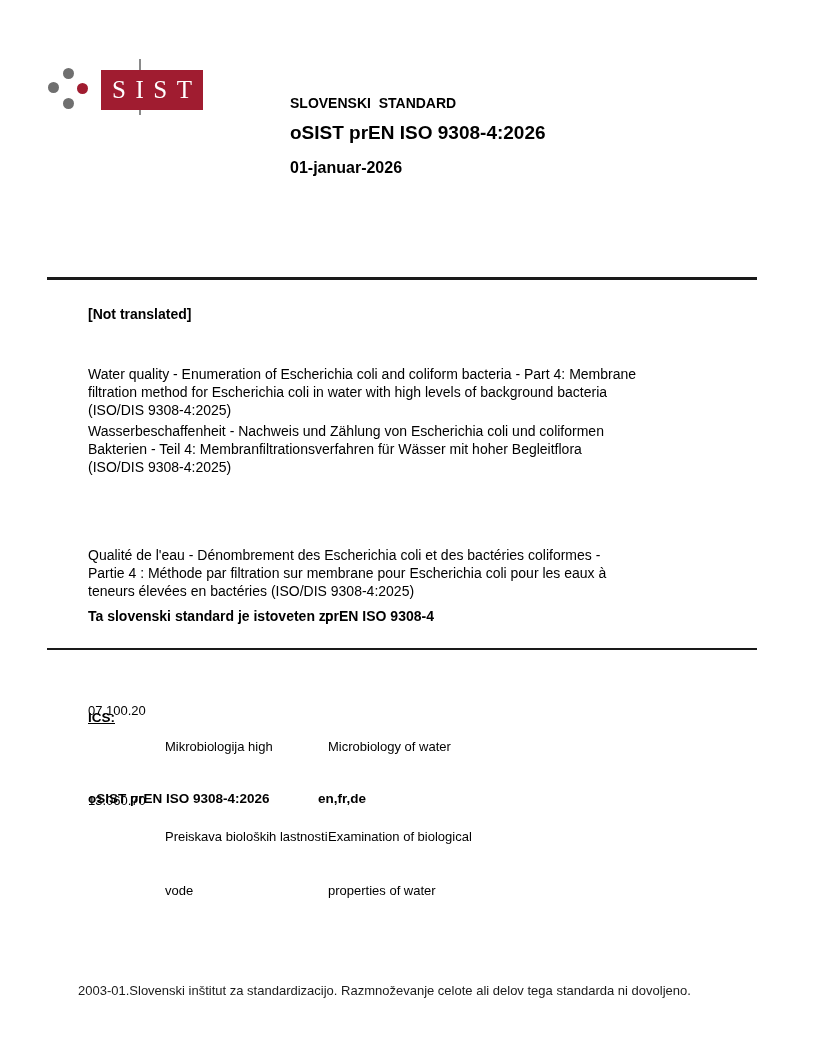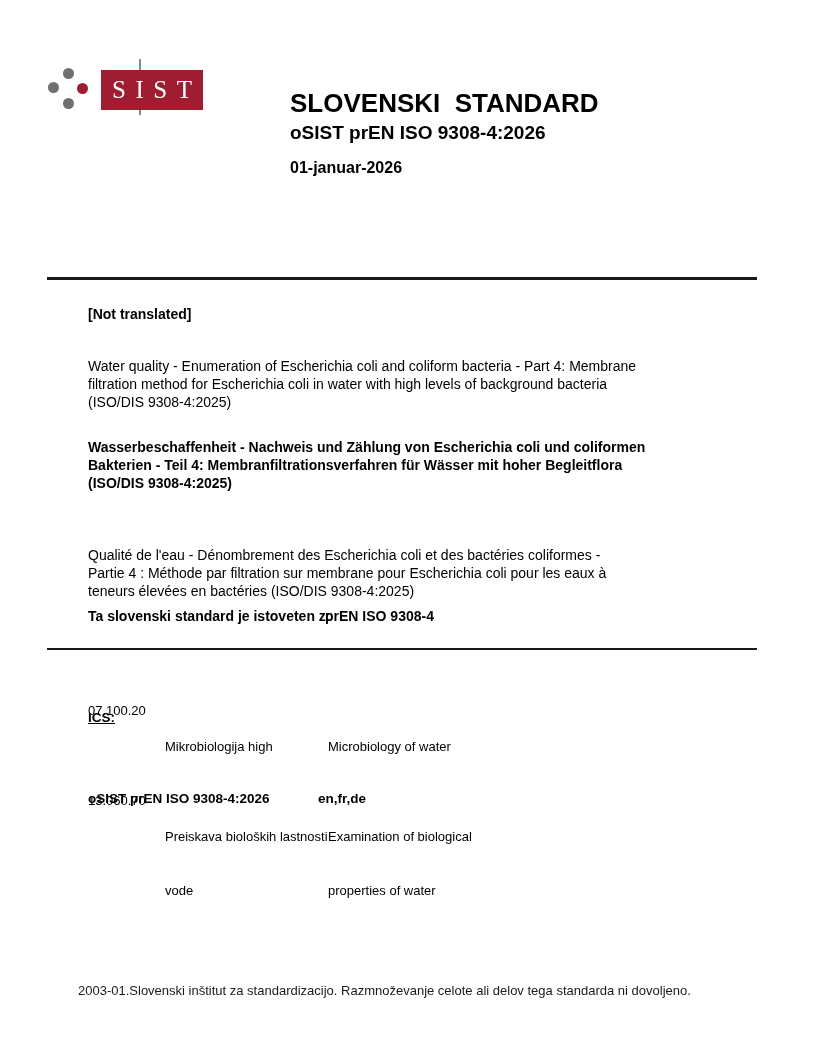--- a/index.html
+++ b/index.html
@@ -48,40 +48,40 @@
     font-family: "Liberation Serif", serif;
     font-size: 25px;
     color: #ffffff;
     letter-spacing: 0.38em;
     padding-left: 0.38em;
     box-sizing: border-box;
   }
 
   
   .hdr { position: absolute; left: 290px; white-space: pre; font-weight: bold; }
-  .hdr-type        { top: 92px;  font-size: 26px; line-height: 22px; }
+  .hdr-type        { top: 92px;  font-size: 14px; line-height: 22px; }
   .hdr-designation { top: 122px; font-size: 19px; line-height: 22px; }
   .hdr-date        { top: 158px; font-size: 16px; line-height: 20px; }
 
   
   .rule {
     position: absolute;
     left: 47px;
     width: 710px;
     background: #1a1a1a;
   }
   .rule-1 { top: 277px; height: 3px; }
   .rule-2 { top: 648px; height: 2px; }
 
   
   .txt { position: absolute; left: 88px; font-size: 14px; line-height: 18px; }
   .txt div { white-space: pre; }
   .notice { top: 305px; font-weight: bold; }
-  .title-en { top: 357px; }
-  .title-de { top: 438px; font-weight: bold; }
+  .title-en { top: 365px; }
+  .title-de { top: 422px; }
   .title-fr { top: 521px; margin-top: 25px; }
 
   .equiv { position: absolute; left: 88px; top: 607px; font-size: 14px; font-weight: bold; line-height: 18px; }
   .equiv-value { position: absolute; left: 230px; top: 0; white-space: pre; padding-left: 7px; }
 
   
   .ics-heading {
     position: absolute; left: 88px; top: 681px;
     font-size: 13.5px; font-weight: bold;
     text-decoration: underline;

